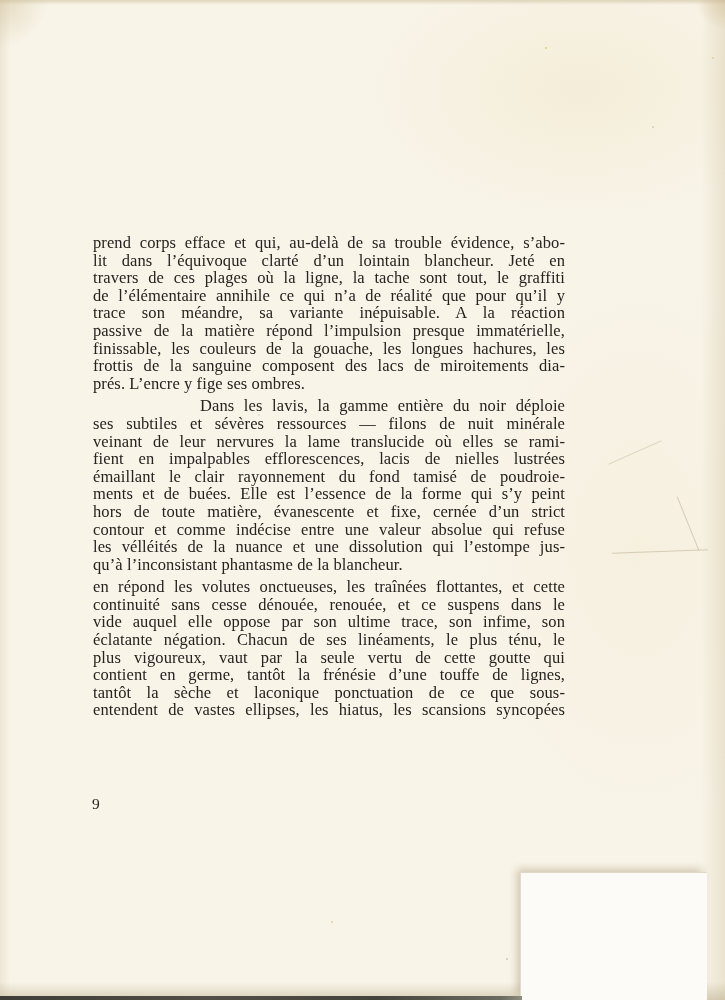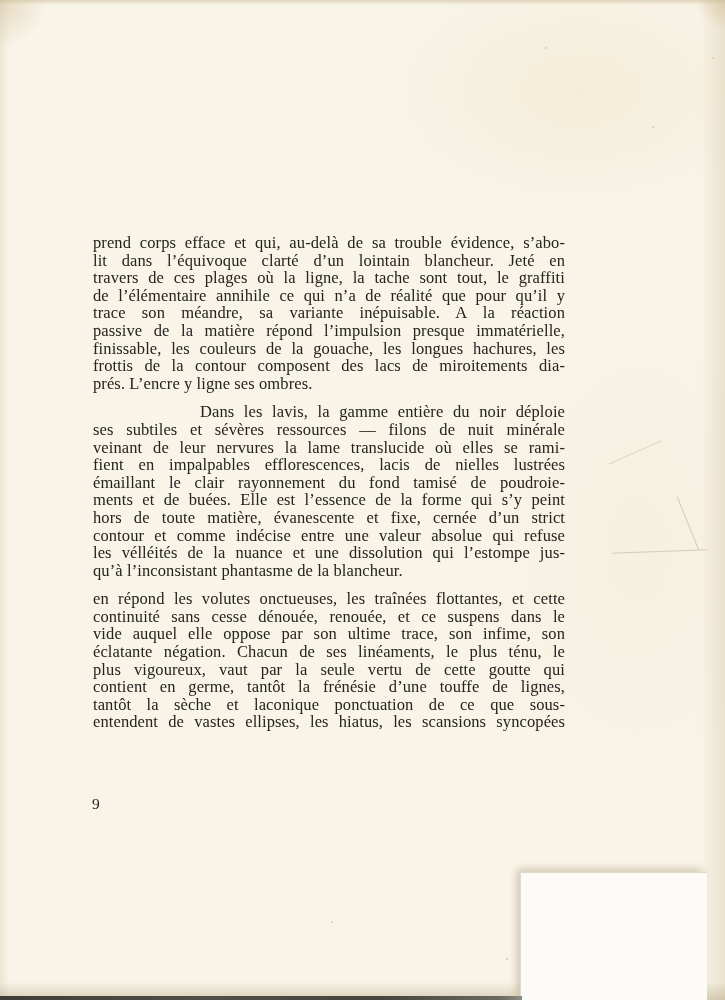--- a/index.html
+++ b/index.html
@@ -76,21 +76,21 @@
   .text-block {
     position: absolute;
     left: 93px; top: 234px;
     width: 472px;
     font-size: 16.5px;
     line-height: 17.6px;
     color: #262220;
     letter-spacing: 0.1px;
   }
   .para { margin: 0; }
-  .para + .para { margin-top: 11px; }
+  .para + .para { margin-top: 5px; }
   .line {
     text-align: justify;
     text-align-last: justify;
   }
   .line.lastline { text-align-last: left; }
   .line.indent { padding-left: 107px; }
 
   .page-number {
     position: absolute;
     left: 92px; top: 795px;
@@ -111,22 +111,22 @@
 
     <div class="text-block">
         <div class="para">
           <div class="line">prend corps efface et qui, au-delà de sa trouble évidence, s’abo-</div>
           <div class="line">lit dans l’équivoque clarté d’un lointain blancheur. Jeté en</div>
           <div class="line">travers de ces plages où la ligne, la tache sont tout, le graffiti</div>
           <div class="line">de l’élémentaire annihile ce qui n’a de réalité que pour qu’il y</div>
           <div class="line">trace son méandre, sa variante inépuisable. A la réaction</div>
           <div class="line">passive de la matière répond l’impulsion presque immatérielle,</div>
           <div class="line">finissable, les couleurs de la gouache, les longues hachures, les</div>
-          <div class="line">frottis de la contour composent des lacs de miroitements dia-</div>
-          <div class="line lastline">prés. L’encre y ligne ses ombres.</div>
+          <div class="line">frottis de la sanguine composent des lacs de miroitements dia-</div>
+          <div class="line lastline">prés. L’encre y fige ses ombres.</div>
         </div>
         <div class="para">
           <div class="line indent">Dans les lavis, la gamme entière du noir déploie</div>
           <div class="line">ses subtiles et sévères ressources — filons de nuit minérale</div>
           <div class="line">veinant de leur nervures la lame translucide où elles se rami-</div>
           <div class="line">fient en impalpables efflorescences, lacis de nielles lustrées</div>
           <div class="line">émaillant le clair rayonnement du fond tamisé de poudroie-</div>
           <div class="line">ments et de buées. Elle est l’essence de la forme qui s’y peint</div>
           <div class="line">hors de toute matière, évanescente et fixe, cernée d’un strict</div>
           <div class="line">contour et comme indécise entre une valeur absolue qui refuse</div>

